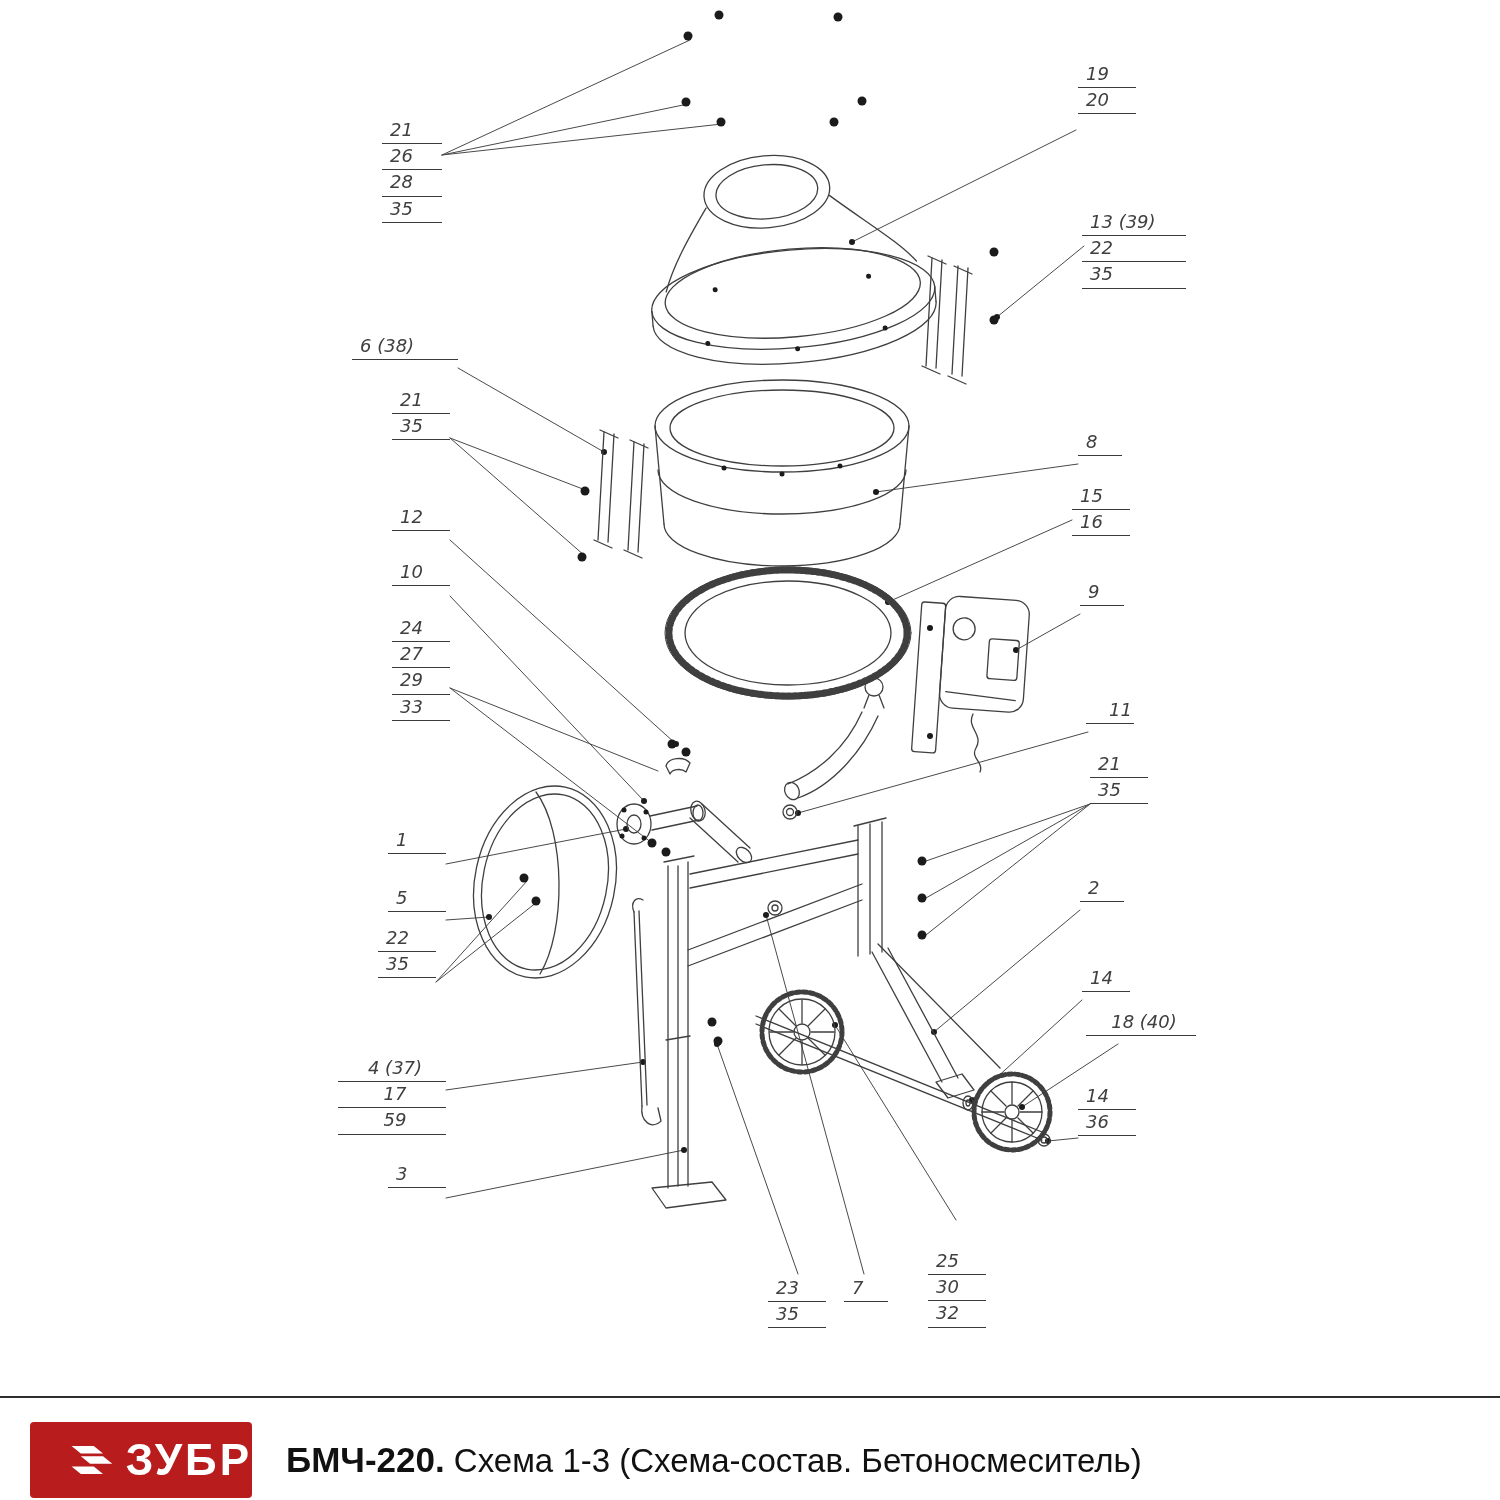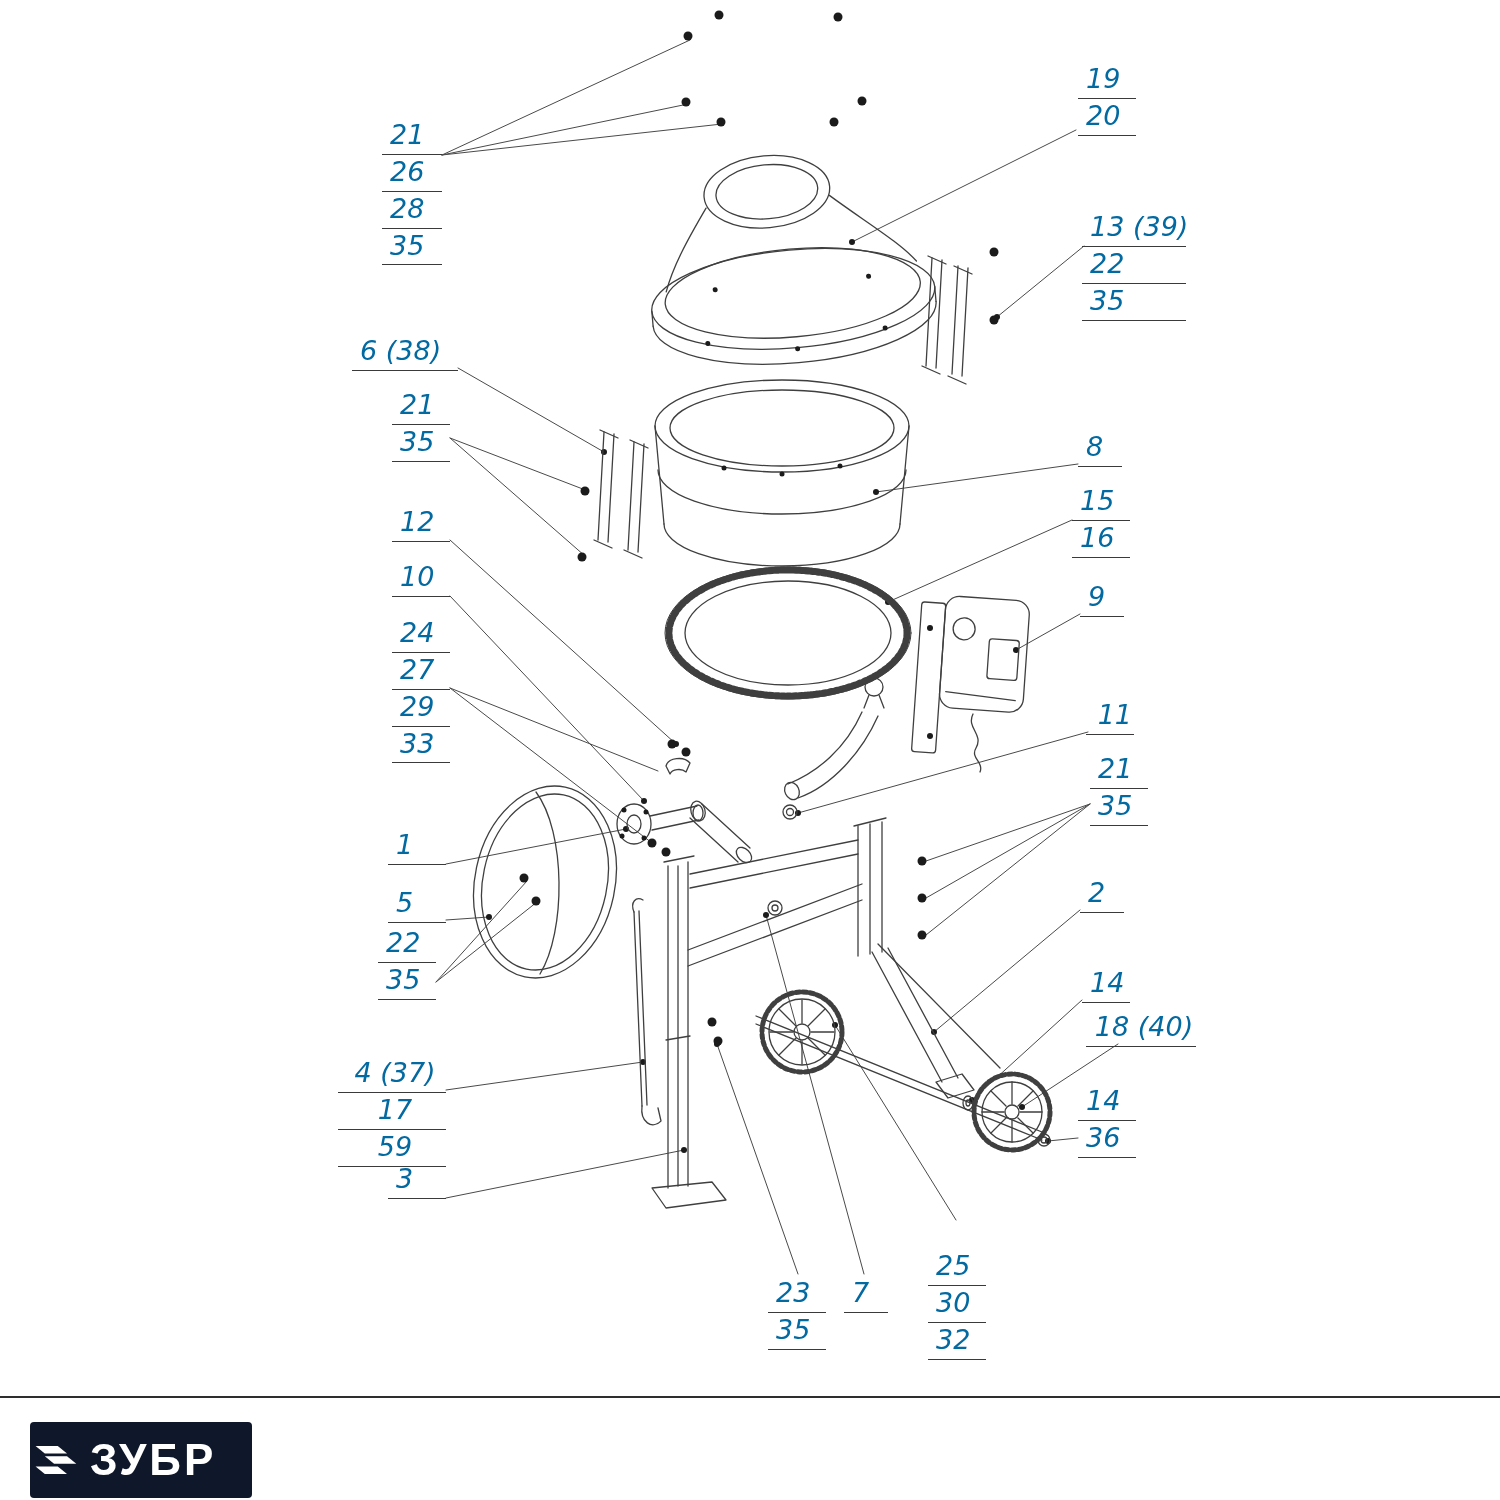--- a/index.html
+++ b/index.html
@@ -2,28 +2,28 @@
 <html><head>
 <meta charset="utf-8">
 <style>
   *{margin:0;padding:0;box-sizing:border-box}
   html,body{width:1500px;height:1500px}
   body{position:relative;background:#fff;font-family:"Liberation Sans",sans-serif;overflow:hidden}
   #diagram-svg{position:absolute;left:0;top:0}
   #callout-layer{position:absolute;left:0;top:0;width:1500px;height:1500px}
   .callout{position:absolute}
   .callout .num{
-    font-family:"DejaVu Sans",sans-serif;font-style:italic;font-size:27px;
-    line-height:1.18;color:#0369a1;border-bottom:1.6px solid #3a3a3a;
+    font-family:"DejaVu Sans",sans-serif;font-style:italic;font-size:18px;
+    line-height:1.18;color:#404040;border-bottom:1.6px solid #3a3a3a;
     padding:1px 2px 3px 8px;white-space:nowrap}
   .footer{position:absolute;left:0;top:1396px;width:1500px}
   .footer-rule{height:2px;background:#2e2e2e;width:1500px}
   .footer-row{display:flex;align-items:center;gap:34px;padding:24px 0 0 30px}
-  .logo{width:222px;height:76px;background:#0f172a;border-radius:4px;
-    display:flex;align-items:center;justify-content:flex-start;gap:10px}
+  .logo{width:222px;height:76px;background:#b91c1c;border-radius:4px;
+    display:flex;align-items:center;justify-content:flex-end;gap:10px}
   .logo-text{color:#fff;font-weight:bold;font-size:44px;letter-spacing:3px}
   .caption{font-size:33px;color:#111;white-space:nowrap}
   .caption .model{font-weight:bold;font-size:35px}
 </style>
 </head>
 <body>
 
 <svg id="diagram-svg" width="1500" height="1500" viewBox="0 0 1500 1500" xmlns="http://www.w3.org/2000/svg">
   <g stroke="#3f3f3f" stroke-width="1.3" fill="none" stroke-linecap="round" stroke-linejoin="round">
 
@@ -410,14 +410,18 @@
     <div class="logo">
       <svg width="50" height="50" viewBox="0 0 54 54">
         <g fill="#ffffff">
           <path d="M6,12 H30 L40,20 H16 Z"></path>
           <path d="M16,23 H40 L50,31 H26 Z"></path>
           <path d="M6,34 H30 L40,42 H16 Z"></path>
         </g>
       </svg>
       <span class="logo-text">ЗУБР</span>
     </div>
+    <div class="caption">
+      <span class="model">БМЧ-220.</span>
+      <span class="subtitle">Схема 1-3 (Схема-состав. Бетоносмеситель)</span>
+    </div>
   </div>
 </div>
 
 </body></html>

